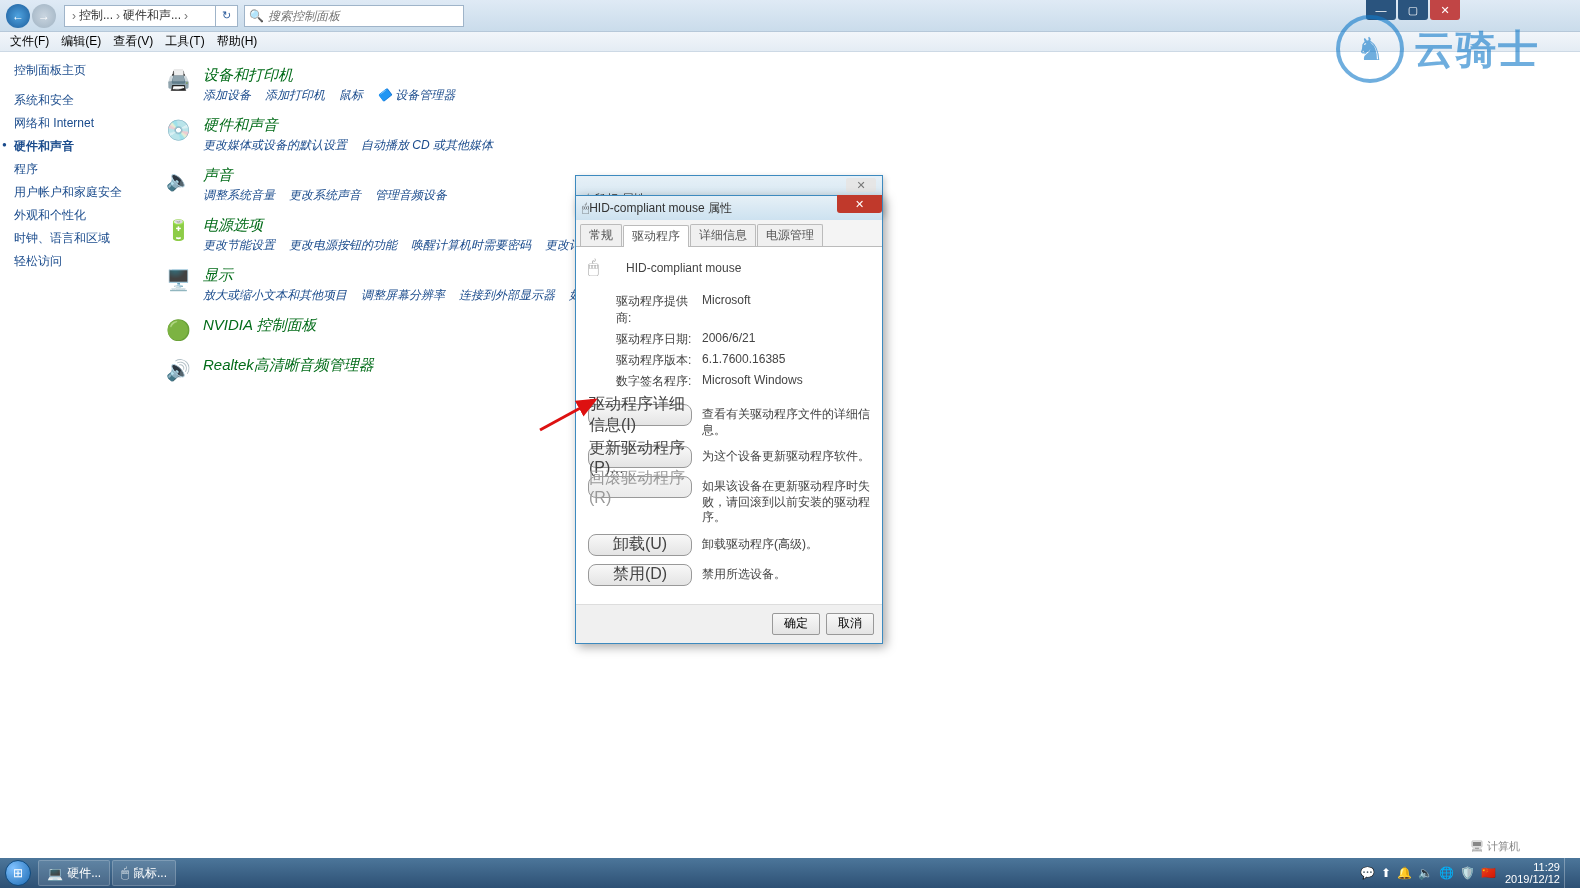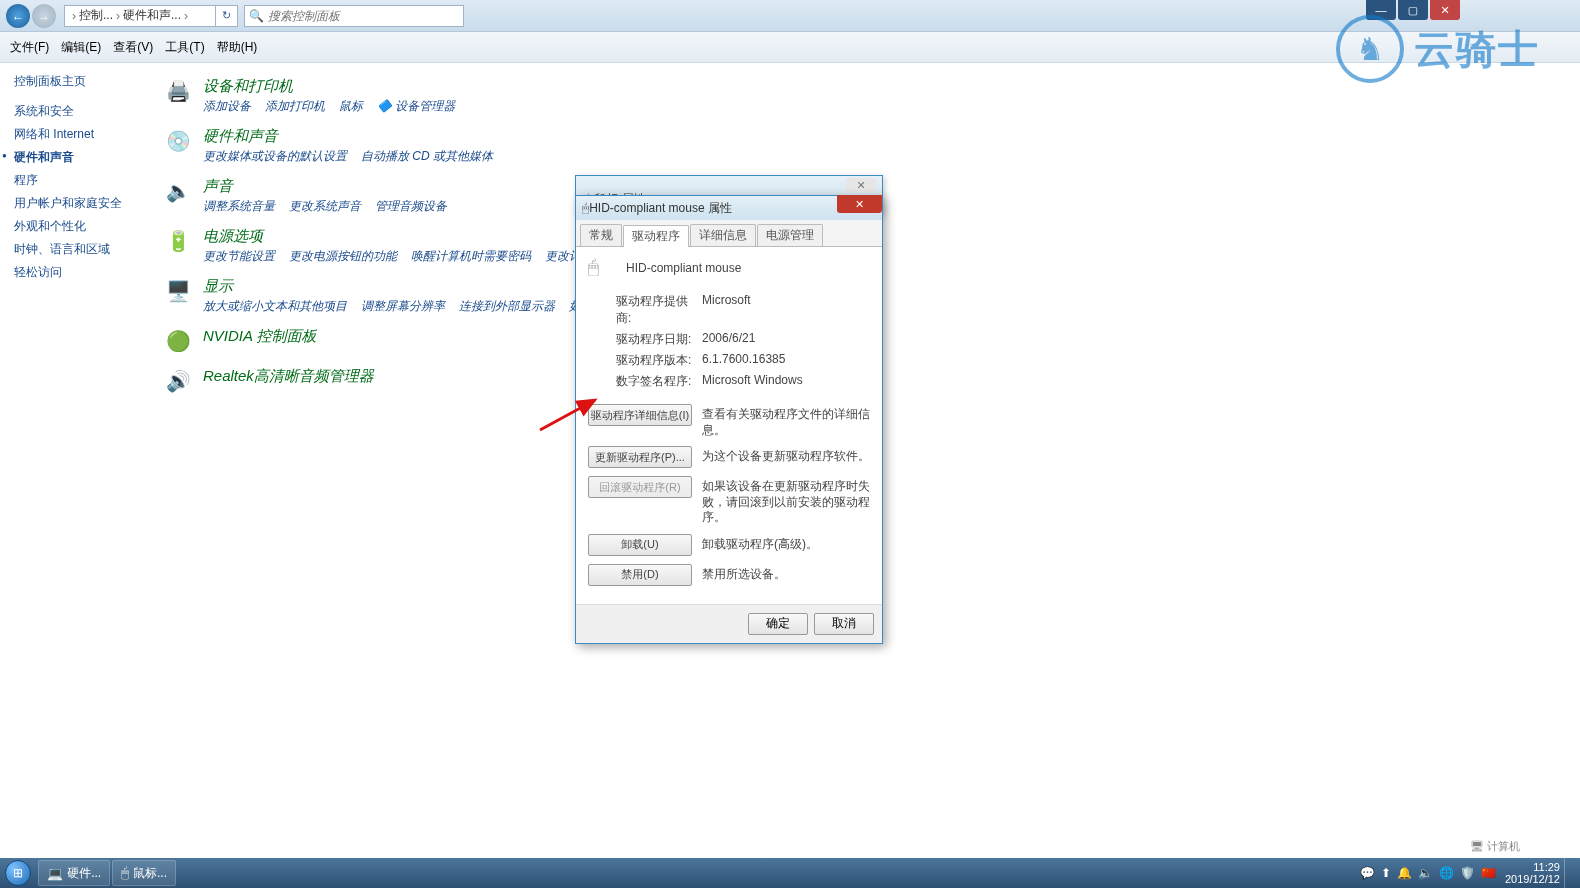--- a/index.html
+++ b/index.html
@@ -13,21 +13,21 @@
 .nav-circle { width: 24px; height: 24px; border-radius: 50%; background: radial-gradient(#4fa3e0, #1c5c9a); margin-right: 2px; display: flex; align-items: center; justify-content: center; color: #fff; font-size: 12px; }
 .nav-circle.dis { background: radial-gradient(#c9d5e0, #9fb2c2); }
 .breadcrumb { display: flex; align-items: center; height: 22px; background: #fff; border: 1px solid #9fb4c9; margin-left: 6px; padding: 0 4px; font-size: 12px; width: 152px; }
 .bc-sep { color: #777; padding: 0 3px; }
 .bc-item { color: #333; }
 .reload-arrows { width: 22px; height: 22px; border: 1px solid #9fb4c9; border-left: none; background: #fff; display: flex; align-items: center; justify-content: center; color: #2a5a9a; font-size: 11px; }
 .searchbox { flex: 0 0 auto; margin-left: 6px; height: 22px; width: 220px; background: #fff; border: 1px solid #9fb4c9; display: flex; align-items: center; padding: 0 4px; }
 .searchbox input { border: none; outline: none; font-size: 12px; color: #888; width: 100%; font-style: italic; }
 .searchbox .sicon { color: #2a5a9a; font-size: 12px; margin-right: 4px; }
 
-.menubar { height: 31px; background: linear-gradient(#f2f6fa, #e4ecf4); display: flex; align-items: center; font-size: 12px; padding: 0 4px; border-bottom: 1px solid #cdd9e5; }
+.menubar { height: 20px; background: linear-gradient(#f2f6fa, #e4ecf4); display: flex; align-items: center; font-size: 12px; padding: 0 4px; border-bottom: 1px solid #cdd9e5; }
 .menubar span { padding: 2px 6px; cursor: default; }
 
 .main-wrap { display: flex; height: calc(100% - 32px - 20px - 30px); background: #fff; }
 .sidebar { width: 155px; padding: 10px 0 0 14px; font-size: 12px; }
 .side-title { color: #1a4b8c; margin-bottom: 10px; }
 .side-item { color: #1a4b8c; padding: 3px 0; cursor: pointer; }
 .side-item.active { color: #1a4b8c; font-weight: bold; position: relative; }
 .side-item.active::before { content: "●"; position: absolute; left: -12px; color: #1a4b8c; font-size: 8px; top: 5px; }
 .content { flex: 1; padding: 14px 0 0 10px; }
 .cat-row { display: flex; margin-bottom: 12px; }
@@ -48,25 +48,25 @@
 .dlg-tab { padding: 2px 8px; border: 1px solid #bbb; border-bottom: none; margin-right: 1px; background: #f0f0f0; color: #555; cursor: pointer; border-radius: 2px 2px 0 0; }
 .dlg-tab.active { background: #fff; position: relative; top: 1px; }
 .dlg-body { padding: 10px 12px; font-size: 12px; color: #444; background: #fff; }
 .dev-row { display: flex; align-items: center; margin-bottom: 12px; }
 .mouse-icon { width: 28px; height: 22px; margin-right: 10px; font-size: 18px; color: #888; }
 .info-table { margin-left: 28px; margin-bottom: 12px; }
 .info-row { display: flex; padding: 2px 0; font-family: SimSun, monospace; font-size: 12px; }
 .info-row .lbl { width: 86px; color: #444; }
 .info-row .val { color: #444; }
 .btn-row { display: flex; align-items: flex-start; margin-bottom: 8px; }
-.dlg-btn { width: 104px; height: 22px; background: linear-gradient(#f8f8f8, #e4e4e4); border: 1px solid #999; font-size: 11px; display: flex; align-items: center; justify-content: center; cursor: pointer; border-radius: 2px; margin-right: 10px; flex-shrink: 0; }
+.dlg-btn { width: 104px; height: 22px; background: linear-gradient(#f8f8f8, #e4e4e4); border: 1px solid #999; font-size: 16px; display: flex; align-items: center; justify-content: center; cursor: pointer; border-radius: 8px; margin-right: 10px; flex-shrink: 0; }
 .dlg-btn.disabled { color: #999; cursor: default; background: linear-gradient(#f4f4f4, #eaeaea); }
 .btn-desc { font-size: 12px; color: #444; padding-top: 3px; line-height: 1.3; }
 .dlg-footer { padding: 8px; display: flex; justify-content: flex-end; background: #f0f0f0; border-top: 1px solid #ddd; }
-.foot-btn { width: 60px; height: 22px; background: linear-gradient(#f8f8f8, #e4e4e4); border: 1px solid #999; font-size: 12px; display: flex; align-items: center; justify-content: center; margin-left: 6px; cursor: pointer; border-radius: 2px; }
+.foot-btn { width: 48px; height: 22px; background: linear-gradient(#f8f8f8, #e4e4e4); border: 1px solid #999; font-size: 12px; display: flex; align-items: center; justify-content: center; margin-left: 6px; cursor: pointer; border-radius: 2px; }
 
 .arrow { position: absolute; left: 535px; top: 395px; width: 70px; height: 40px; z-index: 20; pointer-events: none; }
 
 .watermark { position: absolute; right: 40px; top: 15px; display: flex; align-items: center; color: #1079c9; opacity: 0.6; z-index: 60; pointer-events: none; }
 .wm-circle { width: 68px; height: 68px; border: 4px solid #1079c9; border-radius: 50%; display: flex; align-items: center; justify-content: center; font-size: 32px; margin-right: 10px; }
 .wm-text { font-size: 40px; font-weight: bold; letter-spacing: 2px; }
 
 .taskbar { position: absolute; bottom: 0; left: 0; right: 0; height: 30px; background: linear-gradient(#4c769a, #2d5074); display: flex; align-items: center; z-index: 100; }
 .start { width: 36px; height: 30px; display: flex; align-items: center; justify-content: center; }
 .start-orb { width: 26px; height: 26px; border-radius: 50%; background: radial-gradient(circle at 30% 30%, #7fc1ff, #1d6bb3); border: 1px solid #0f4a7e; display: flex; align-items: center; justify-content: center; color: #fff; font-size: 12px; }

